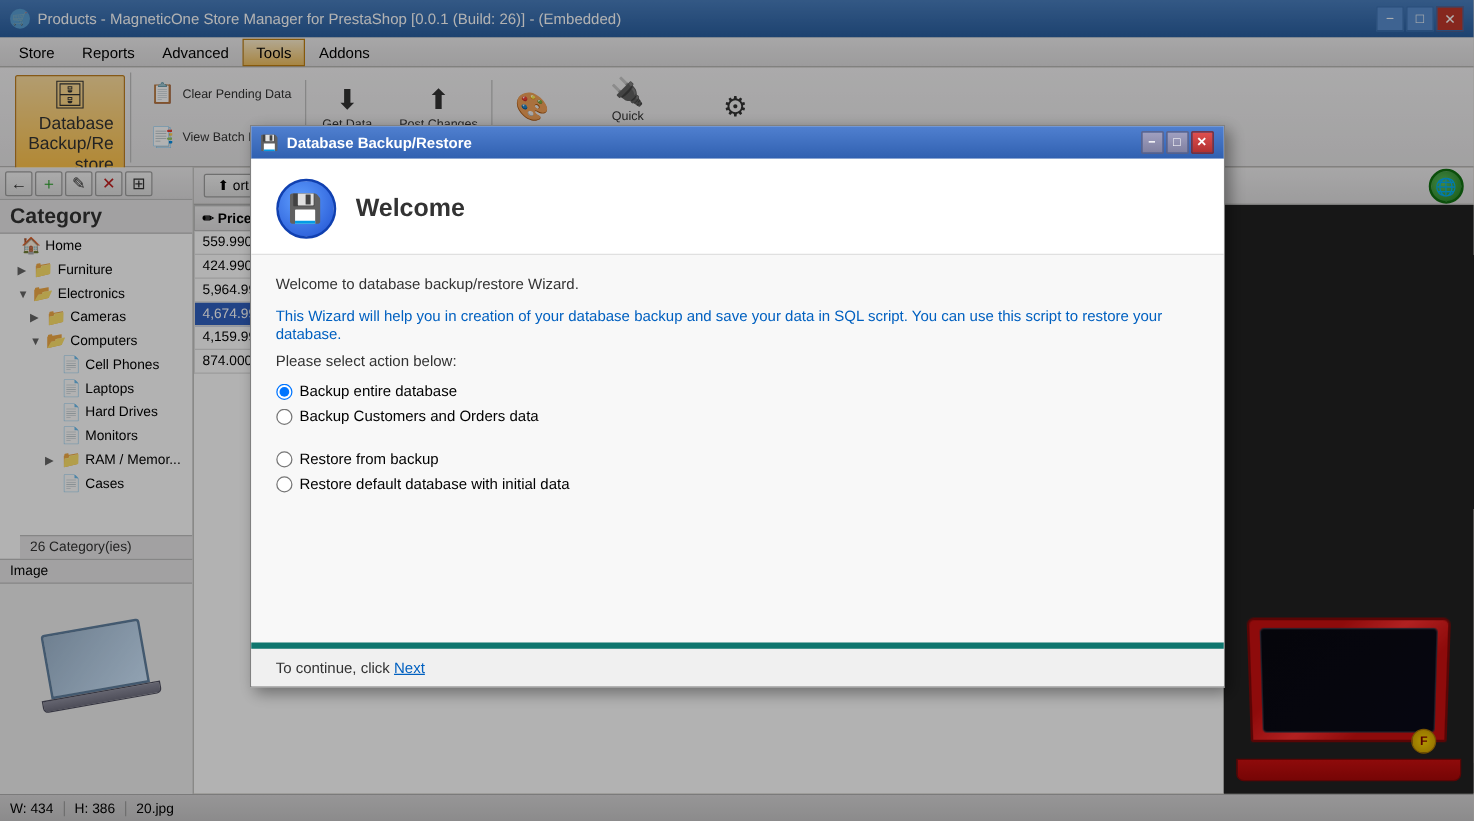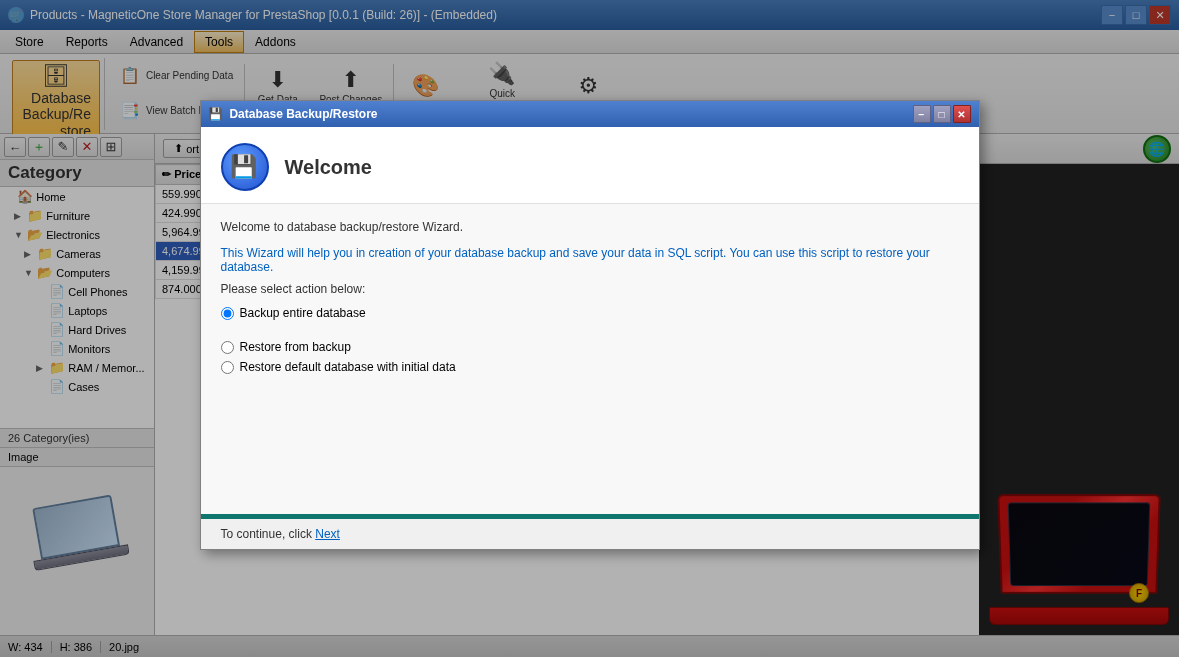--- a/index.html
+++ b/index.html
@@ -140,20 +140,21 @@
     }
     .tree-arrow { width: 10px; font-size: 9px; color: #666; }
     .tree-icon { font-size: 13px; }
     .tree-label { font-size: 11px; }
     .sidebar-status {
       background: #e8e7e8;
       border-top: 1px solid #c0c0c0;
       padding: 3px 8px;
       font-size: 11px;
       color: #333;
+      margin-left: 16px;
     }
     .image-section {
       border-top: 1px solid #c0c0c0;
       height: 188px;
       background: #f0f0f0;
       overflow: hidden;
     }
     .image-label {
       background: #e8e7e8;
       padding: 3px 8px;
@@ -639,20 +640,24 @@
         <p class="dialog-intro" style="margin-bottom:8px;">
           <span class="dialog-highlight">This Wizard will help you in creation of your database backup and save your data in SQL script. You can use this script to restore your database.</span>
         </p>
         <p class="dialog-section-label">Please select action below:</p>
 
         <div class="radio-group">
           <div class="radio-item">
             <input type="radio" class="radio-input" name="backup-option" checked="" style="">
             <span>Backup entire database</span>
           </div>
+          <div class="radio-item">
+            <input type="radio" class="radio-input" name="backup-option" style="">
+            <span>Backup Customers and Orders data</span>
+          </div>
         </div>
 
         <div class="radio-group">
           <div class="radio-item">
             <input type="radio" class="radio-input" name="backup-option" style="">
             <span>Restore from backup</span>
           </div>
           <div class="radio-item">
             <input type="radio" class="radio-input" name="backup-option" style="">
             <span>Restore default database with initial data</span>

